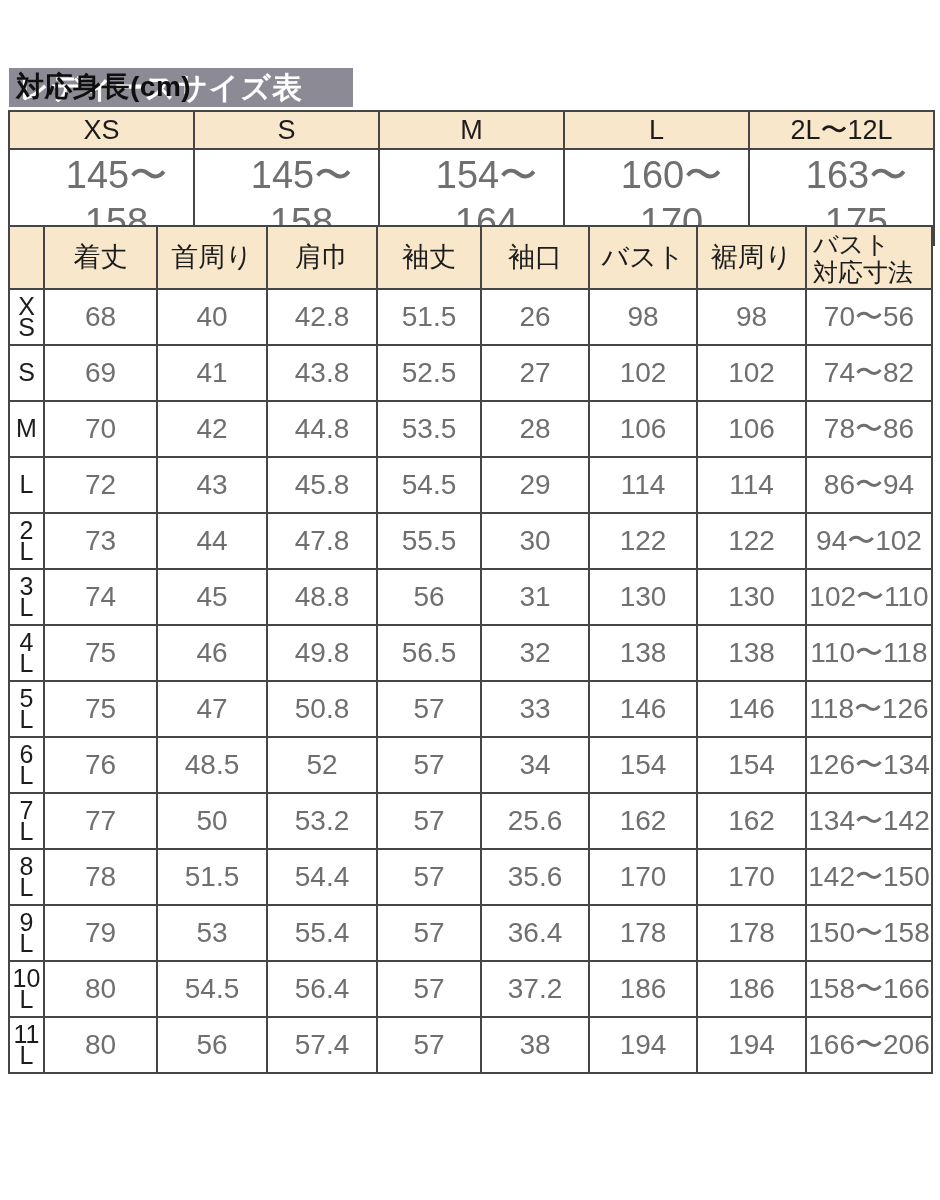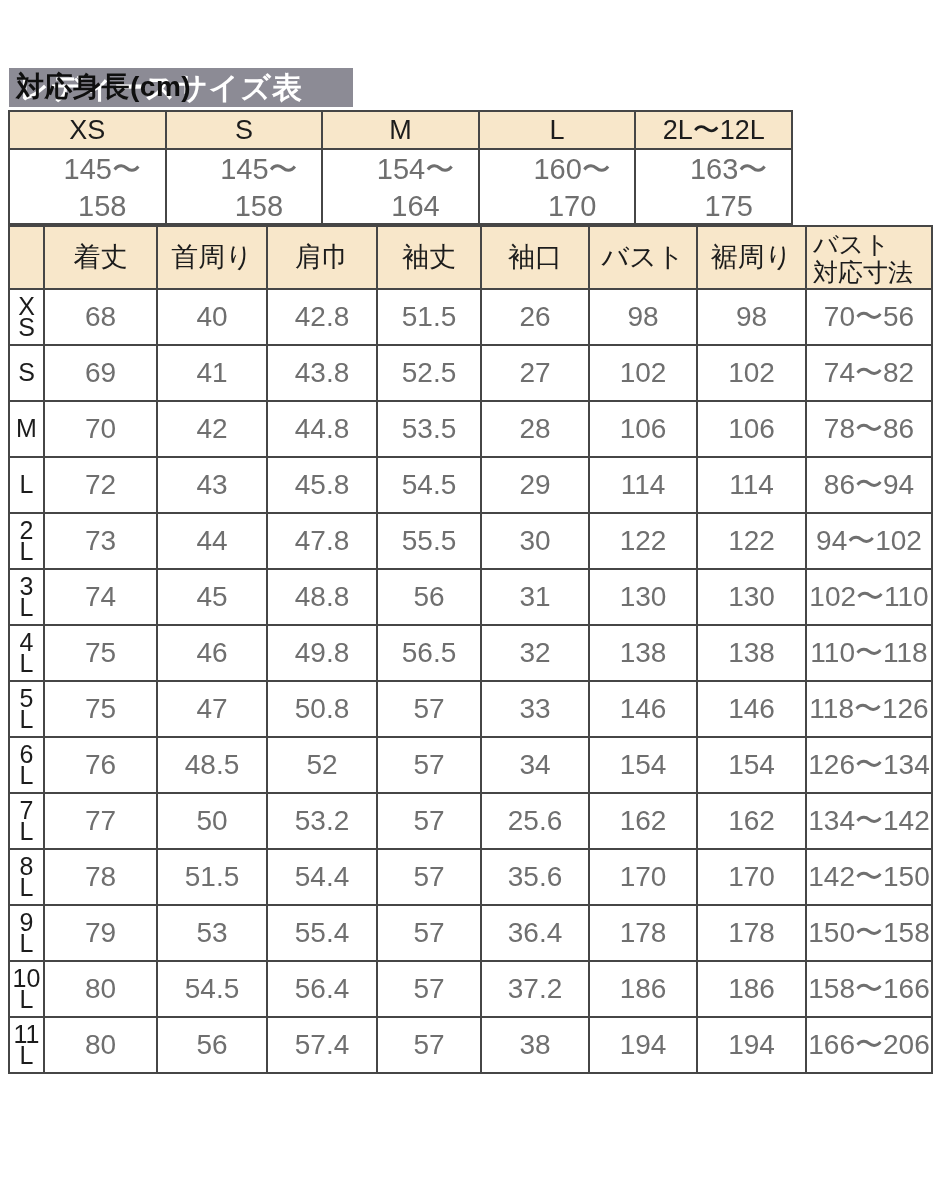--- a/index.html
+++ b/index.html
@@ -52,32 +52,32 @@
     border: 2px solid var(--border-color);
     text-align: center;
     vertical-align: middle;
     padding: 0;
     overflow: hidden;
   }
   .height-table {
     position: absolute;
     left: 8px;
     top: 110px;
-    width: 785px;
+    width: 927px;
   }
   .height-table th {
     height: 33px;
     background: var(--header-bg);
     font-size: 27px;
     font-weight: normal;
     color: var(--label-text);
   }
   .height-table td {
     height: 46px;
-    font-size: 29px;
+    font-size: 38px;
     color: var(--value-text);
     padding-left: 30px;
   }
   .size-table {
     position: absolute;
     left: 8px;
     top: 225px;
     width: 878px;
   }
   .size-table th.col-header {

